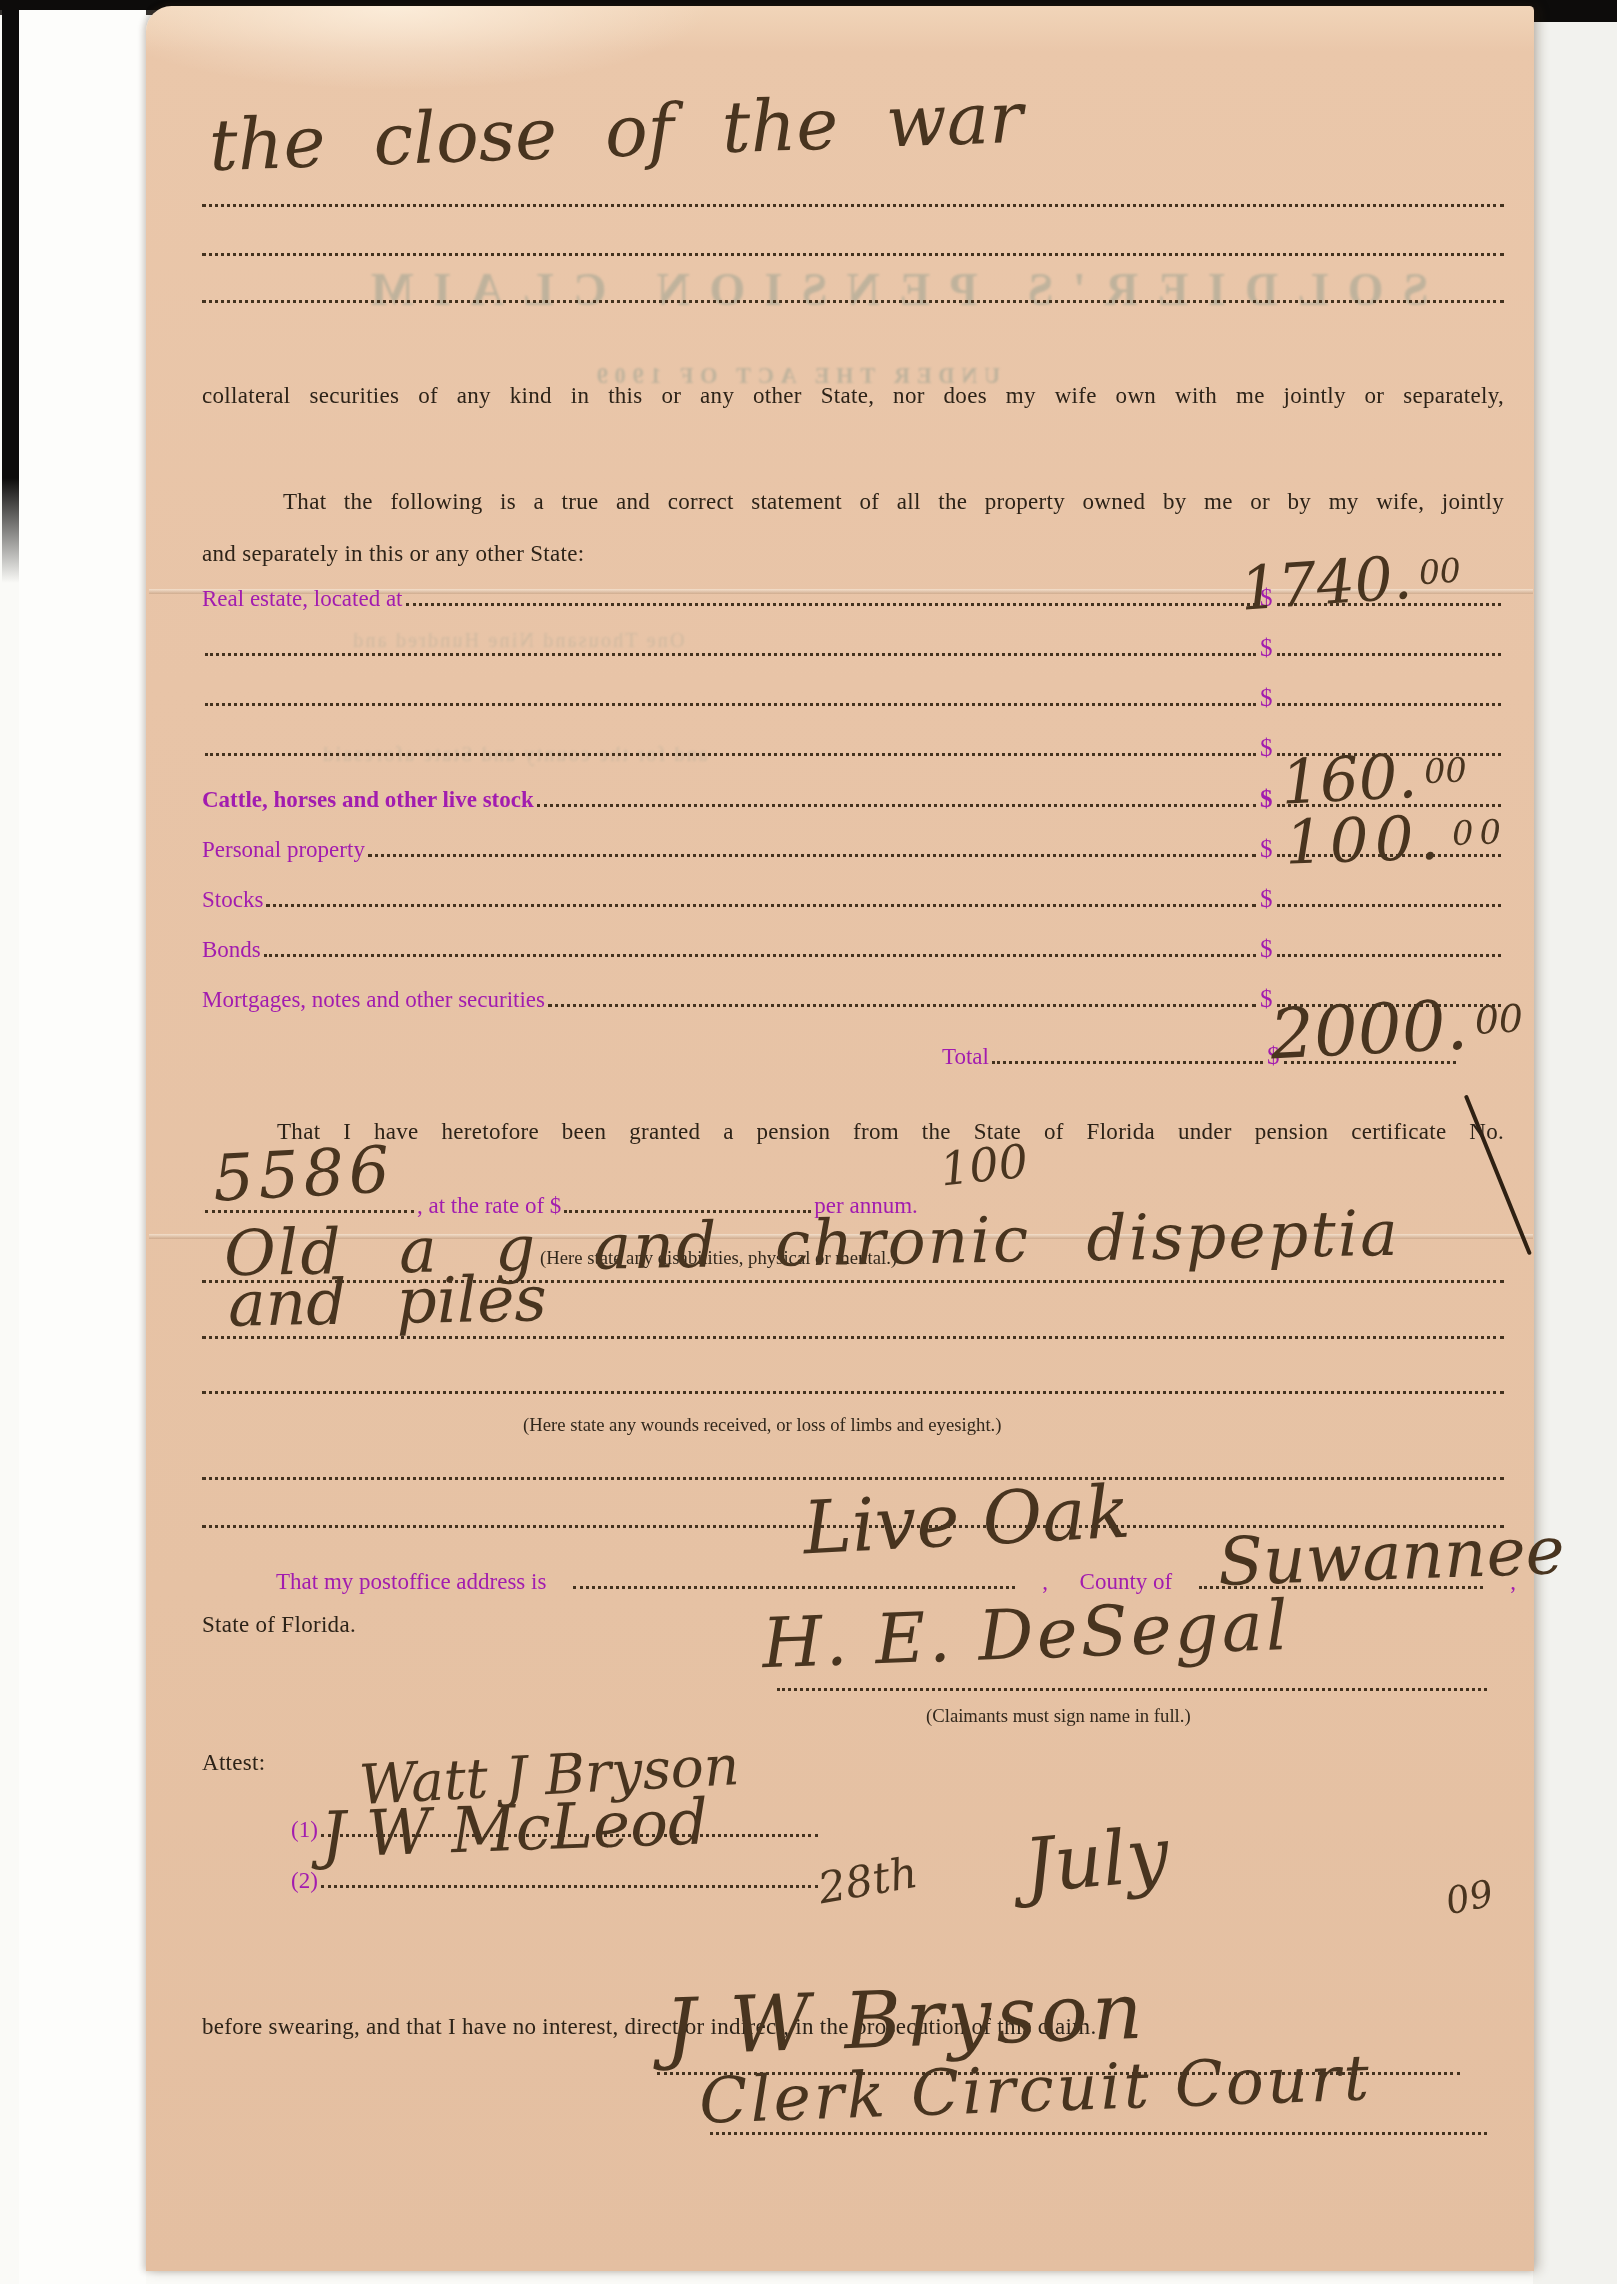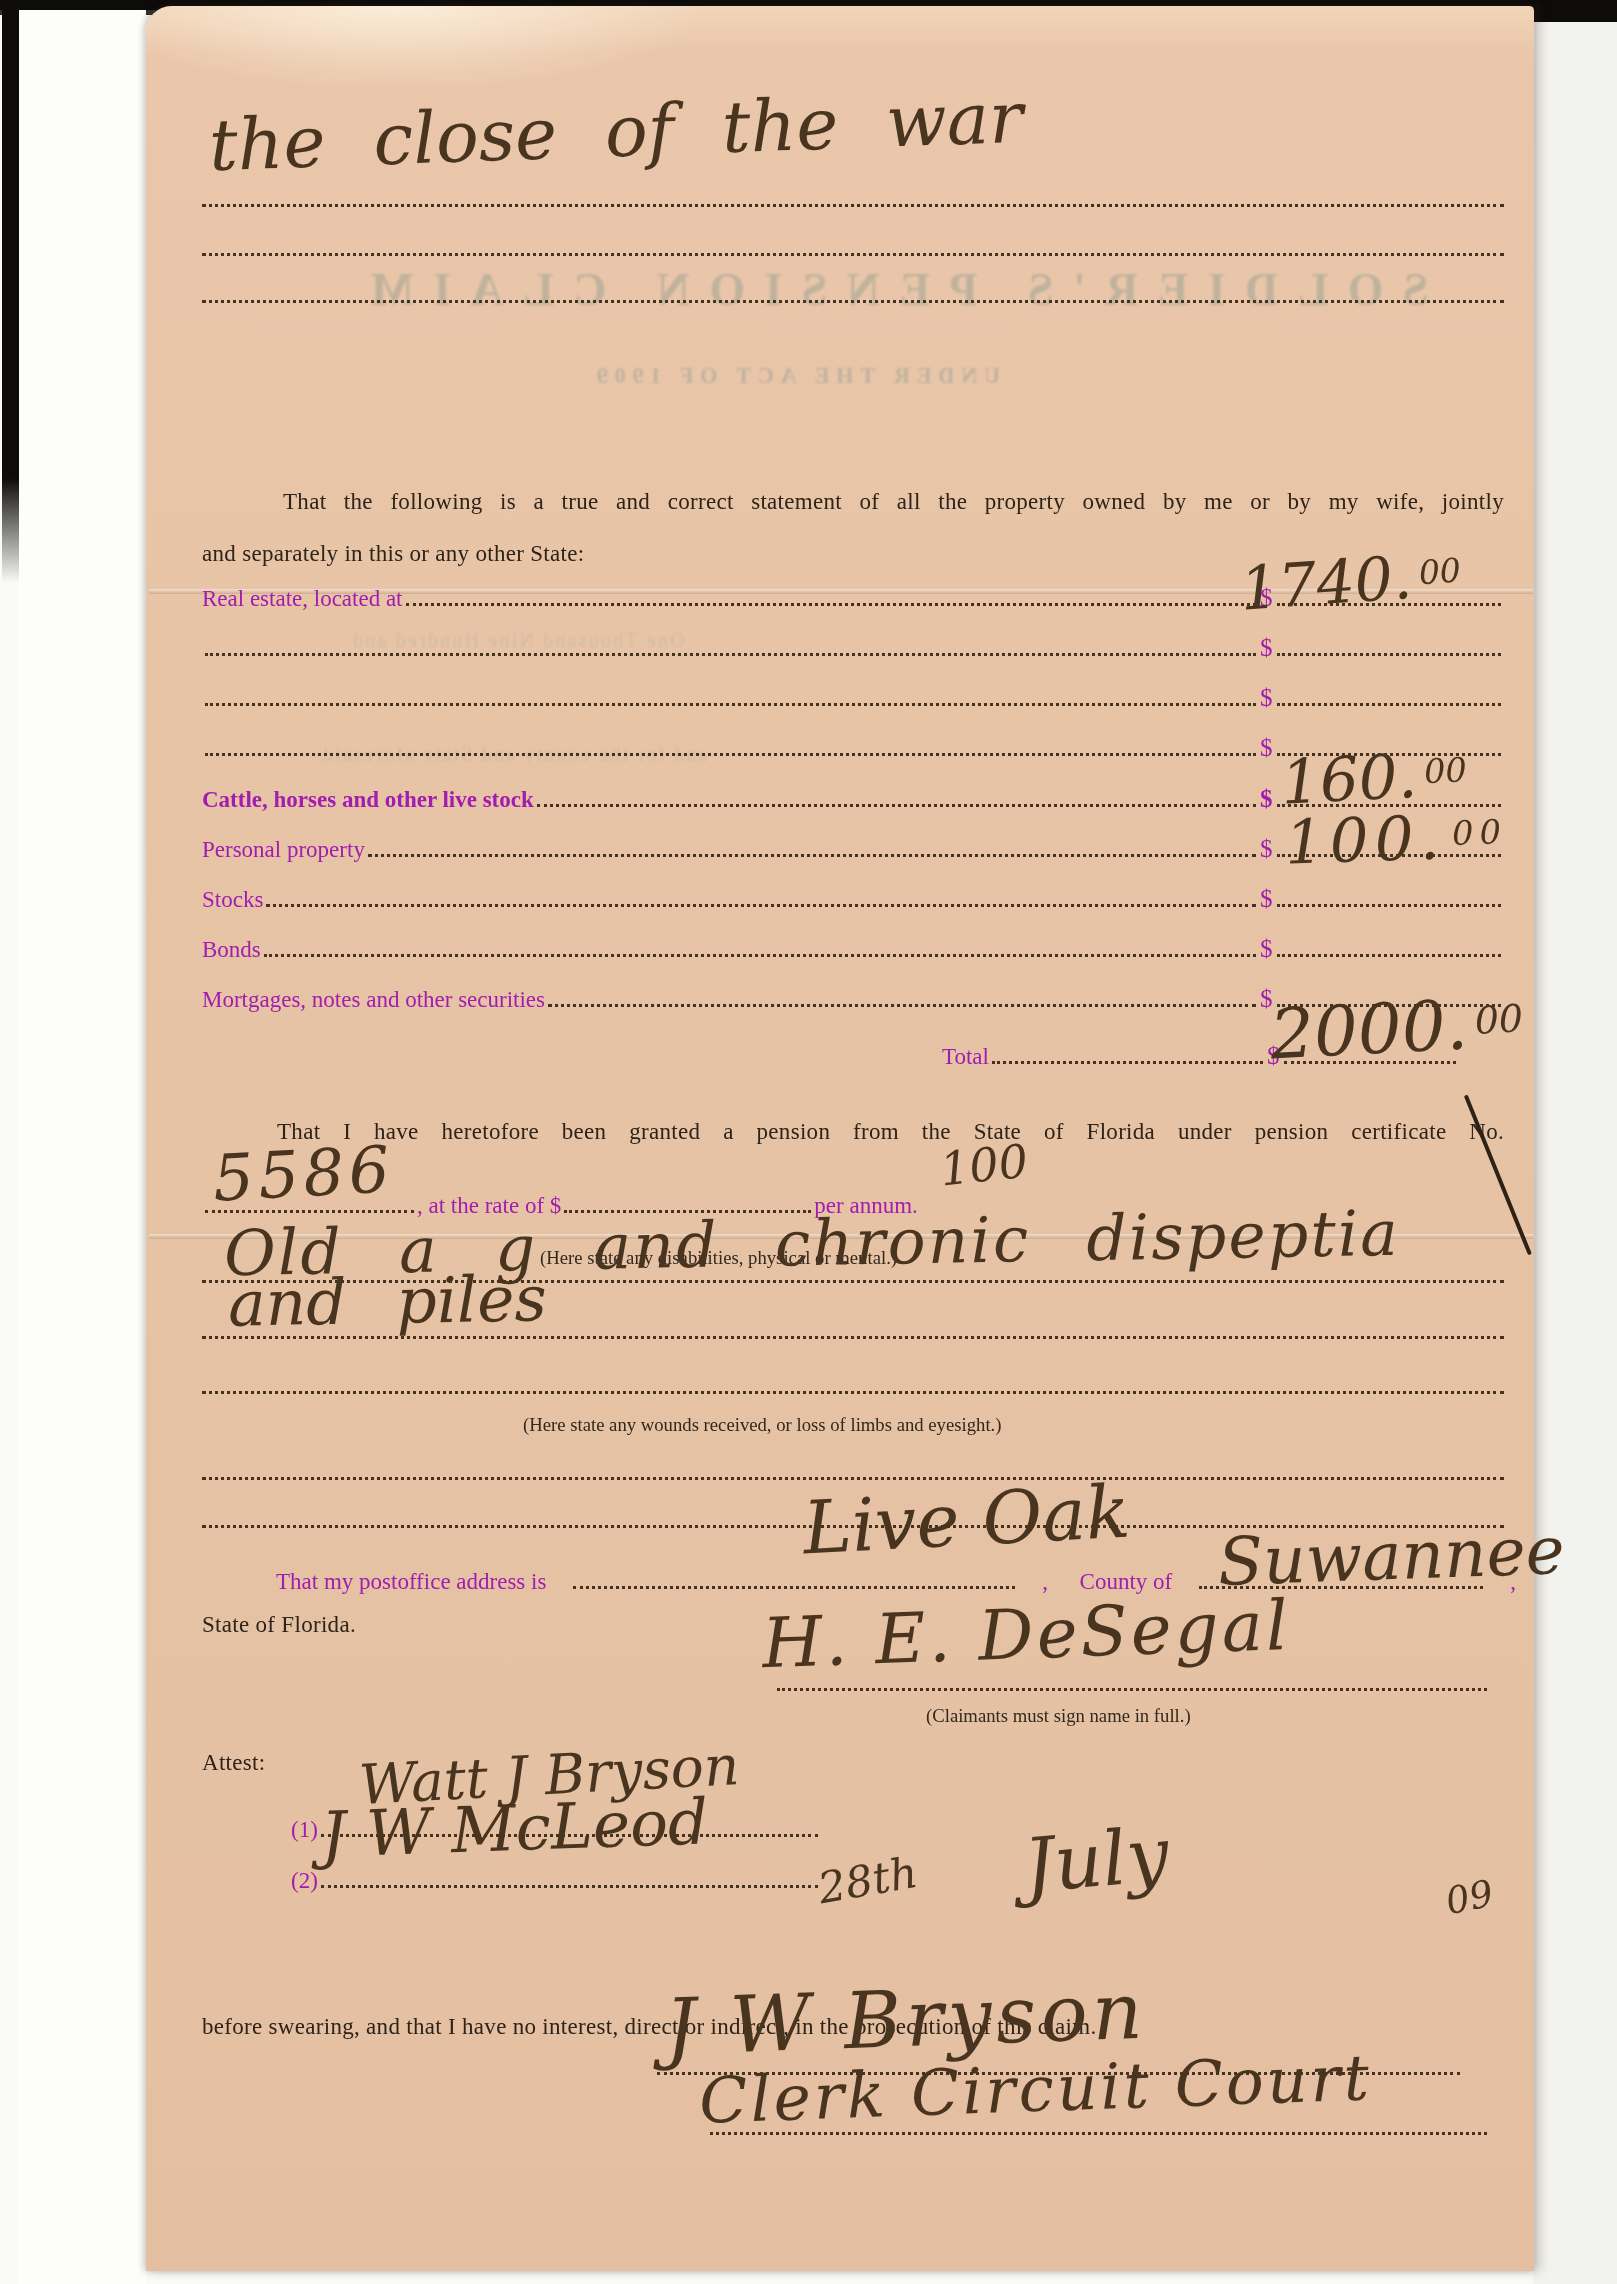--- a/index.html
+++ b/index.html
@@ -72,20 +72,21 @@
   <div class="bleed" style="left:351px;top:263px;font-size:46px;font-weight:bold;letter-spacing:19.4px;">SOLDIER'S PENSION CLAIM</div>
   <div class="bleed" style="left:590px;top:363px;font-size:22.4px;font-weight:bold;letter-spacing:6.7px;">UNDER THE ACT OF 1909</div>
   <div class="bleed bleed-faint" style="left:351px;top:629px;font-size:20px;letter-spacing:2.2px;">One Thousand Nine Hundred and</div>
   <div class="bleed bleed-faint" style="left:321px;top:743px;font-size:20px;letter-spacing:2.2px;">and for the county and State aforesaid</div>
 
   <div class="hw" style="left:209px;top:96px;font-size:71px;word-spacing:25.4px;transform:rotate(-2deg);">the close of the war</div>
   <div class="rule" style="left:202px;top:203px;width:1302px;"></div>
   <div class="rule" style="left:202px;top:252px;width:1302px;"></div>
   <div class="rule" style="left:202px;top:299px;width:1302px;"></div>
 
+  <div class="pr jline" style="left:202px;top:370px;width:1302px;">collateral securities of any kind in this or any other State, nor does my wife own with me jointly or separately,</div>
   <div class="pr jline" style="left:202px;top:476px;width:1302px;text-indent:81px;">That the following is a true and correct statement of all the property owned by me or by my wife, jointly</div>
   <div class="pr" style="left:202px;top:528px;width:1302px;">and separately in this or any other State:</div>
 
   <div class="row" style="left:202px;top:584px;width:1302px;">
     <span class="lbl">Real estate, located at</span>
     <span class="dots"></span>
     <span class="dollar">$</span>
     <span class="dots tail"></span>
   </div>
   <div class="row" style="left:202px;top:634px;width:1302px;">

